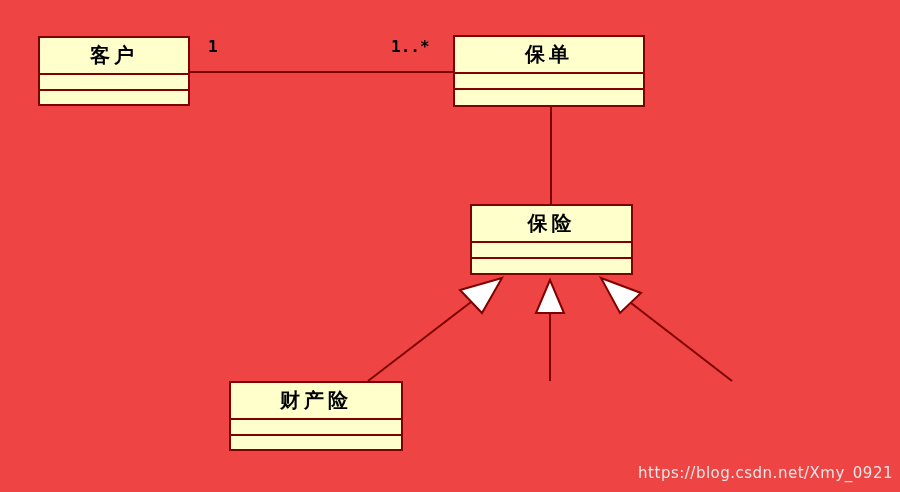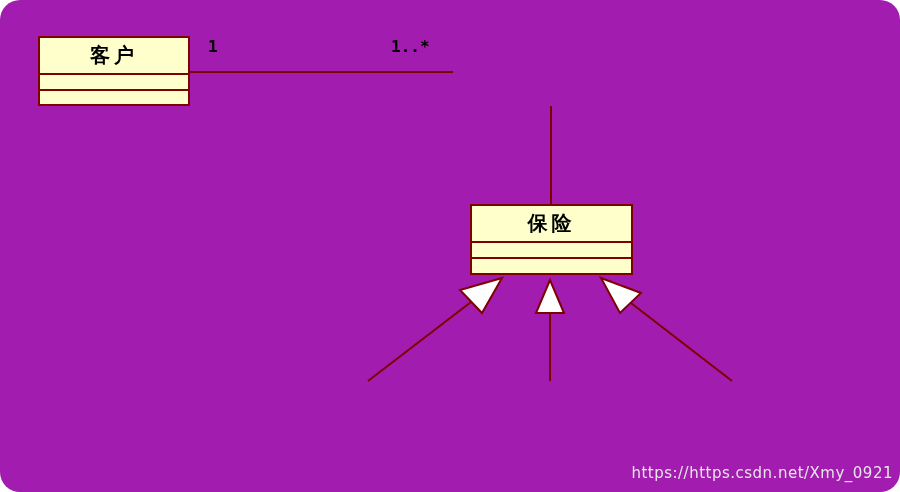--- a/index.html
+++ b/index.html
@@ -5,23 +5,22 @@
   html, body {
     margin: 0;
     padding: 0;
     background: #ffffff;
     font-family: "DejaVu Sans", sans-serif;
   }
   .stage {
     position: relative;
     width: 900px;
     height: 492px;
-    background: #a21caf;
+    background: #ef4444;
     overflow: hidden;
-    border-radius: 20px;
   }
   .connector-layer {
     position: absolute;
     left: 0;
     top: 0;
     width: 900px;
     height: 492px;
     pointer-events: none;
   }
   .uml-class {
@@ -102,28 +101,38 @@
     <line x1="732" y1="381" x2="631" y2="303" stroke="#7F0000" stroke-width="2"></line>
     <polygon points="601,278 641,293 620,313" fill="#FFFFFF" stroke="#7F0000" stroke-width="2"></polygon>
   </svg>
 
   <div class="uml-class box-customer">
     <div class="uml-title">客户</div>
     <div class="uml-attrs"></div>
     <div class="uml-ops"></div>
   </div>
 
+  <div class="uml-class box-policy">
+    <div class="uml-title">保单</div>
+    <div class="uml-attrs"></div>
+    <div class="uml-ops"></div>
+  </div>
 
   <div class="uml-class box-insurance">
     <div class="uml-title">保险</div>
     <div class="uml-attrs"></div>
     <div class="uml-ops"></div>
   </div>
 
+  <div class="uml-class box-property">
+    <div class="uml-title">财产险</div>
+    <div class="uml-attrs"></div>
+    <div class="uml-ops"></div>
+  </div>
 
 
 
   <span class="multiplicity mult-source">1</span>
   <span class="multiplicity mult-target">1..*</span>
 
-  <div class="watermark">https://https.csdn.net/Xmy_0921</div>
+  <div class="watermark">https://blog.csdn.net/Xmy_0921</div>
 
 </div>
 
 </body></html>

